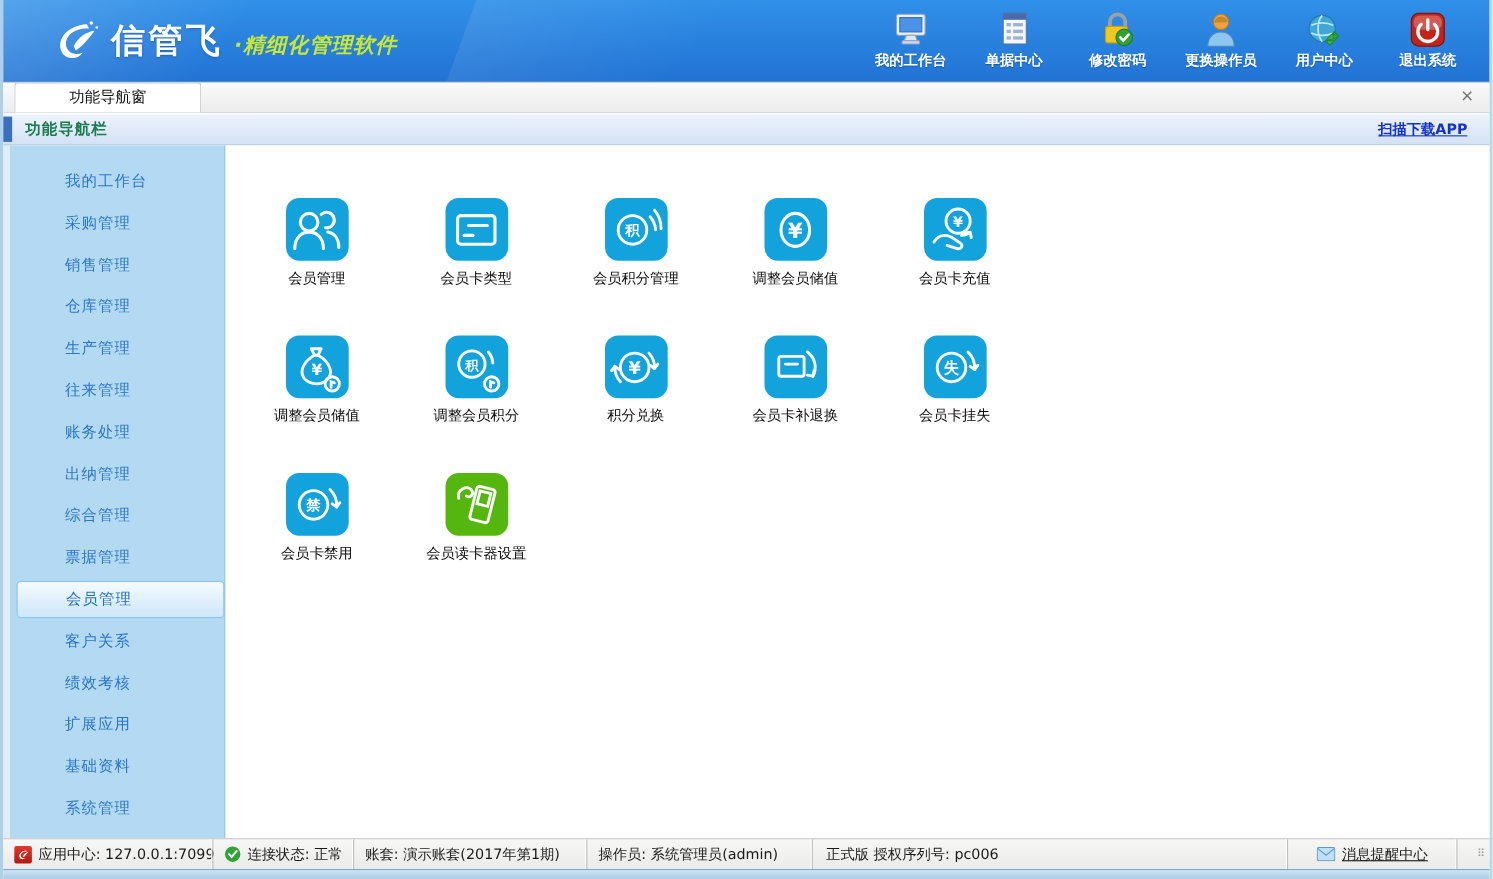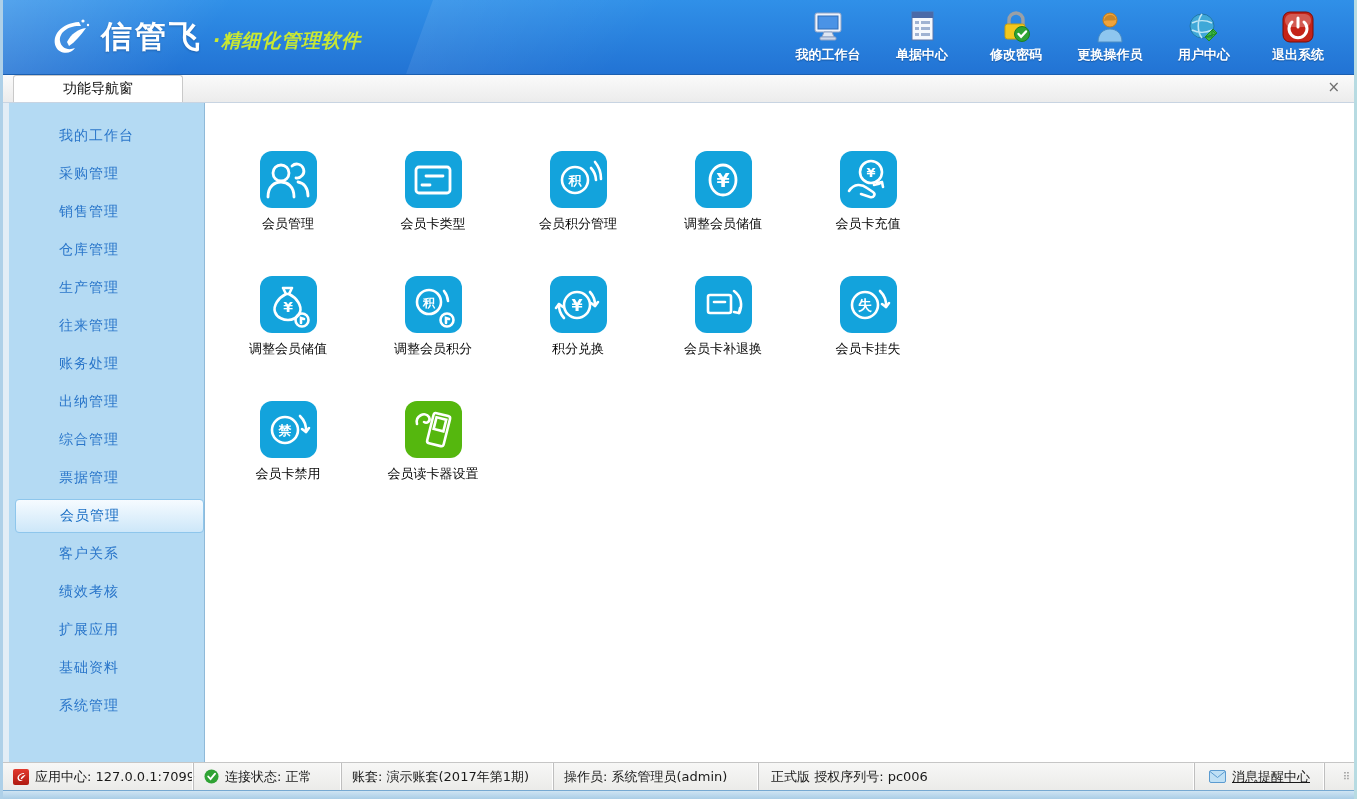--- a/index.html
+++ b/index.html
@@ -109,26 +109,26 @@
   .statusbar {
     height:28px; flex:0 0 28px;
     background:linear-gradient(180deg,#f7f7f6,#ebebe9);
     border-top:1px solid #c6c6c6;
     display:flex; align-items:center;
     font-size:13px; color:#1a1a1a;justify-content:space-between;
   }
   .seg { display:flex; align-items:center; gap:6px; height:100%; padding:0 10px; white-space:nowrap; }
   .seg + .seg { border-left:1px solid #bfbfbf; box-shadow:-1px 0 0 #fff; }
   .seg1 { width:190px; }
-  .seg2 { width:148px; }
+  .seg2 { width:128px; }
   .seg3 { width:212px; }
   .seg4 { width:205px; }
   .seg5 { width:310px; padding-left:12px; }
   .seg-spacer { flex:1; height:100%; }
-  .seg-msg { border-left:1px solid #bfbfbf; box-shadow:-1px 0 0 #fff; padding:0 14px; cursor:pointer; }
+  .seg-msg { border-left:1px solid #bfbfbf; box-shadow:-1px 0 0 #fff; padding:0 26px; cursor:pointer; }
   .seg-msg .msg-text { text-decoration:underline; }
   .seg-grip { border-left:1px solid #bfbfbf; box-shadow:-1px 0 0 #fff; width:30px; justify-content:flex-end; color:#999; font-size:10px; padding-right:4px; }
   .mini-logo { width:16px; height:16px; border-radius:2px; background:linear-gradient(180deg,#e23a2e,#b01a10); display:flex; align-items:center; justify-content:center; flex:0 0 16px; }
   .mini-logo svg { width:12px; height:12px; }
   .check-badge { width:15px; height:15px; flex:0 0 15px; }
   .mail-icon { width:17px; height:13px; flex:0 0 17px; }
 
   
   .bottomstrip {
     height:9px; flex:0 0 9px;
@@ -225,20 +225,25 @@
     </div>
   </div>
 
   <div class="tabstrip">
     <div class="tab">
       <span>功能导航窗</span>
     </div>
     <span class="tab-close">×</span>
   </div>
 
+  <div class="sectionbar">
+    <span class="accent"></span>
+    <span class="section-title">功能导航栏</span>
+    <a class="section-link">扫描下载APP</a>
+  </div>
 
   <div class="content">
 
     <div class="sidebar">
       <div class="side-item">我的工作台</div>
       <div class="side-item">采购管理</div>
       <div class="side-item">销售管理</div>
       <div class="side-item">仓库管理</div>
       <div class="side-item">生产管理</div>
       <div class="side-item">往来管理</div>

